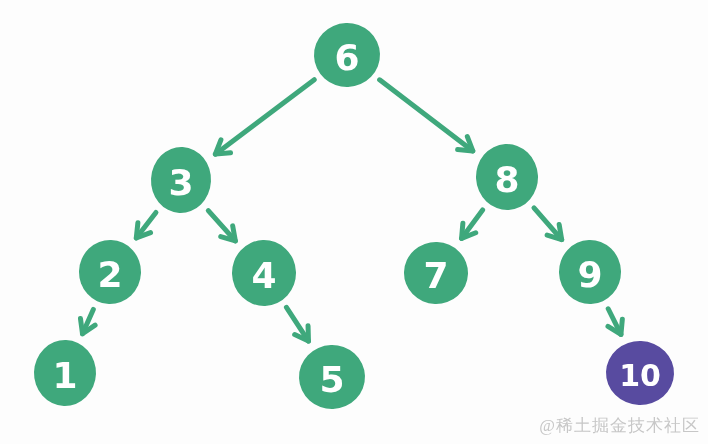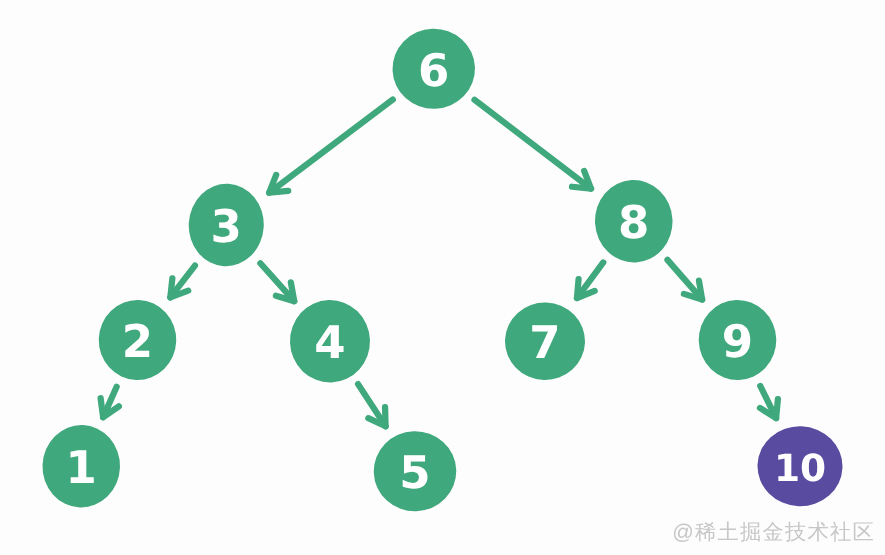--- a/index.html
+++ b/index.html
@@ -28,21 +28,21 @@
     text-anchor: middle;
     dominant-baseline: central;
   }
   #watermark {
     position: absolute;
     right: 8px;
     bottom: 7px;
     font-size: 17px;
     letter-spacing: 1px;
     color: #c7c7c7;
-    font-family: Liberation Sans, sans-serif;
+    font-family: Liberation Serif, serif;
     user-select: none;
   }
 </style>
 </head>
 <body>
 
 <div id="stage">
   <svg id="tree-svg" width="708" height="444" viewBox="0 0 708 444">
     <defs>
       <marker id="arrowhead" markerUnits="userSpaceOnUse" markerWidth="24" markerHeight="24" viewBox="0 0 24 24" refX="18" refY="12" orient="auto">

